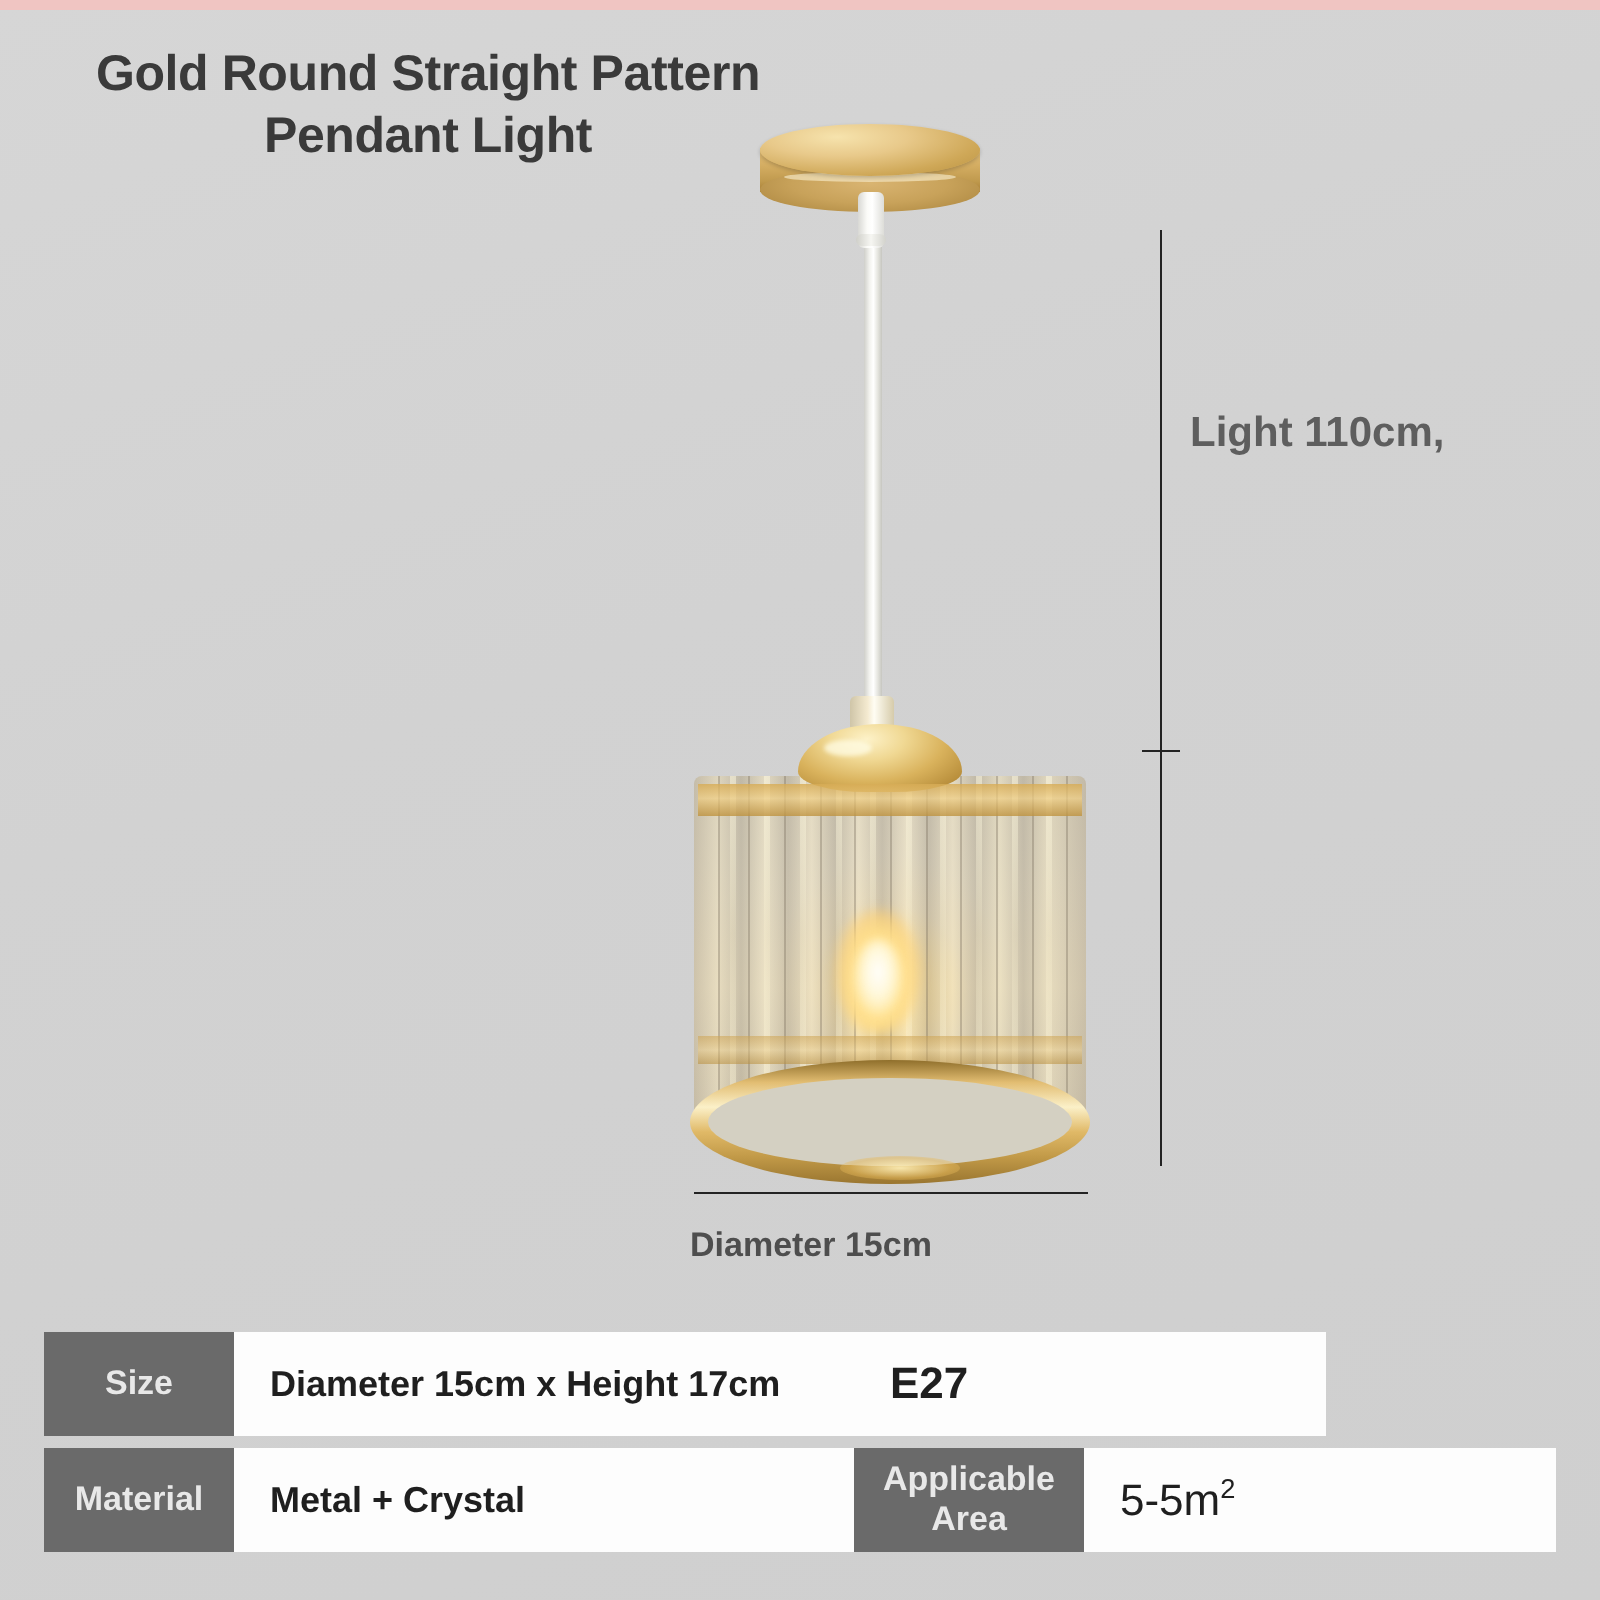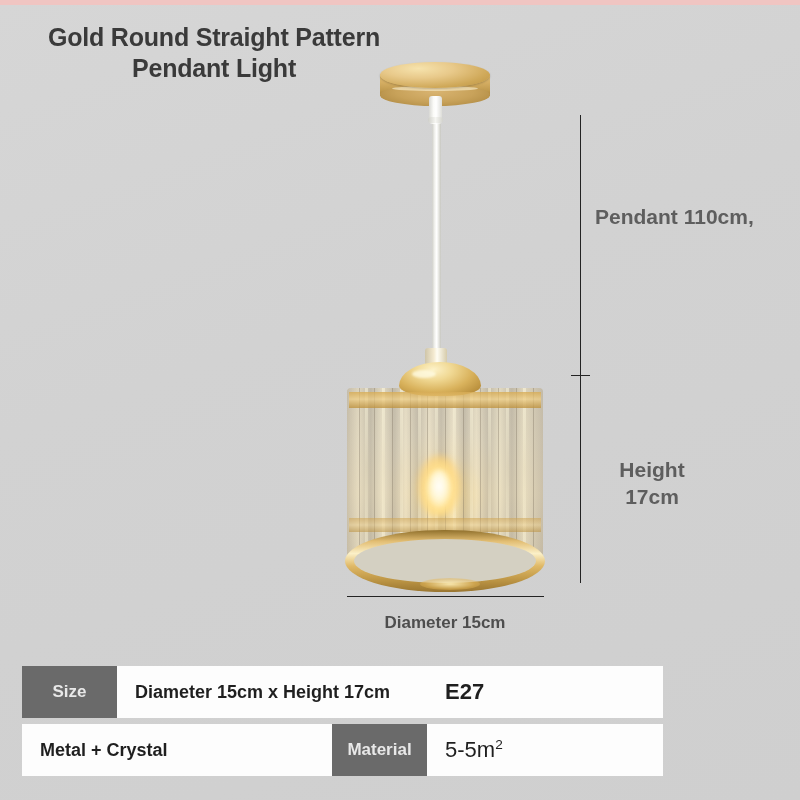--- a/index.html
+++ b/index.html
@@ -262,21 +262,21 @@
     position: absolute;
     color: #5e5e5e;
     font-size: 21px;
     font-weight: bold;
     line-height: 1.3;
   }
   #dim-height-total { left: 595px; top: 203px; width: 195px; text-align: left; }
   #dim-height-shade { left: 592px; top: 456px; width: 120px; text-align: center; }
   #dim-diameter {
     left: 345px; top: 612px; width: 200px;
-    text-align: center;
+    text-align: left;
     color: #4e4e4e;
     font-size: 17px;
   }
 
   
   #spec-table {
     position: absolute;
     left: 22px; top: 666px;
     width: 683px;
     display: flex;
@@ -372,41 +372,43 @@
     <div class="ring-inner-fill"></div>
     <div class="ring-outer"></div>
     <div class="ring-glint"></div>
   </div>
 
   <div id="vline"></div>
   <div id="vtick"></div>
   <div id="hline"></div>
 
   <div class="dim-label" id="dim-height-total">
-    <div>Pendant 110cm,</div>
+    <div>Light 110cm,</div>
   </div>
 
-  <div class="dim-label" id="dim-height-shade">
-    <div>Height</div>
-    <div>17cm</div>
-  </div>
 
   <div class="dim-label" id="dim-diameter">Diameter 15cm</div>
 
   <div id="spec-table">
 
     <div class="spec-row">
       <div class="spec-cell spec-key k-size">Size</div>
       <div class="spec-cell spec-val v-size">Diameter 15cm x Height 17cm</div>
       <div class="spec-cell spec-val v-light">E27</div>
     </div>
 
     <div class="spec-row">
+      <div class="spec-cell spec-key k-material">Material</div>
       <div class="spec-cell spec-val v-material">Metal + Crystal</div>
-      <div class="spec-cell spec-key k-material">Material</div>
+      <div class="spec-cell spec-key k-area">
+        <span>
+          <span>Applicable</span><br>
+          <span>Area</span>
+        </span>
+      </div>
       <div class="spec-cell spec-val v-area">
         <span>
           <span>5-5m</span><span class="sup">2</span>
         </span>
       </div>
     </div>
 
   </div>
 
 </div>

